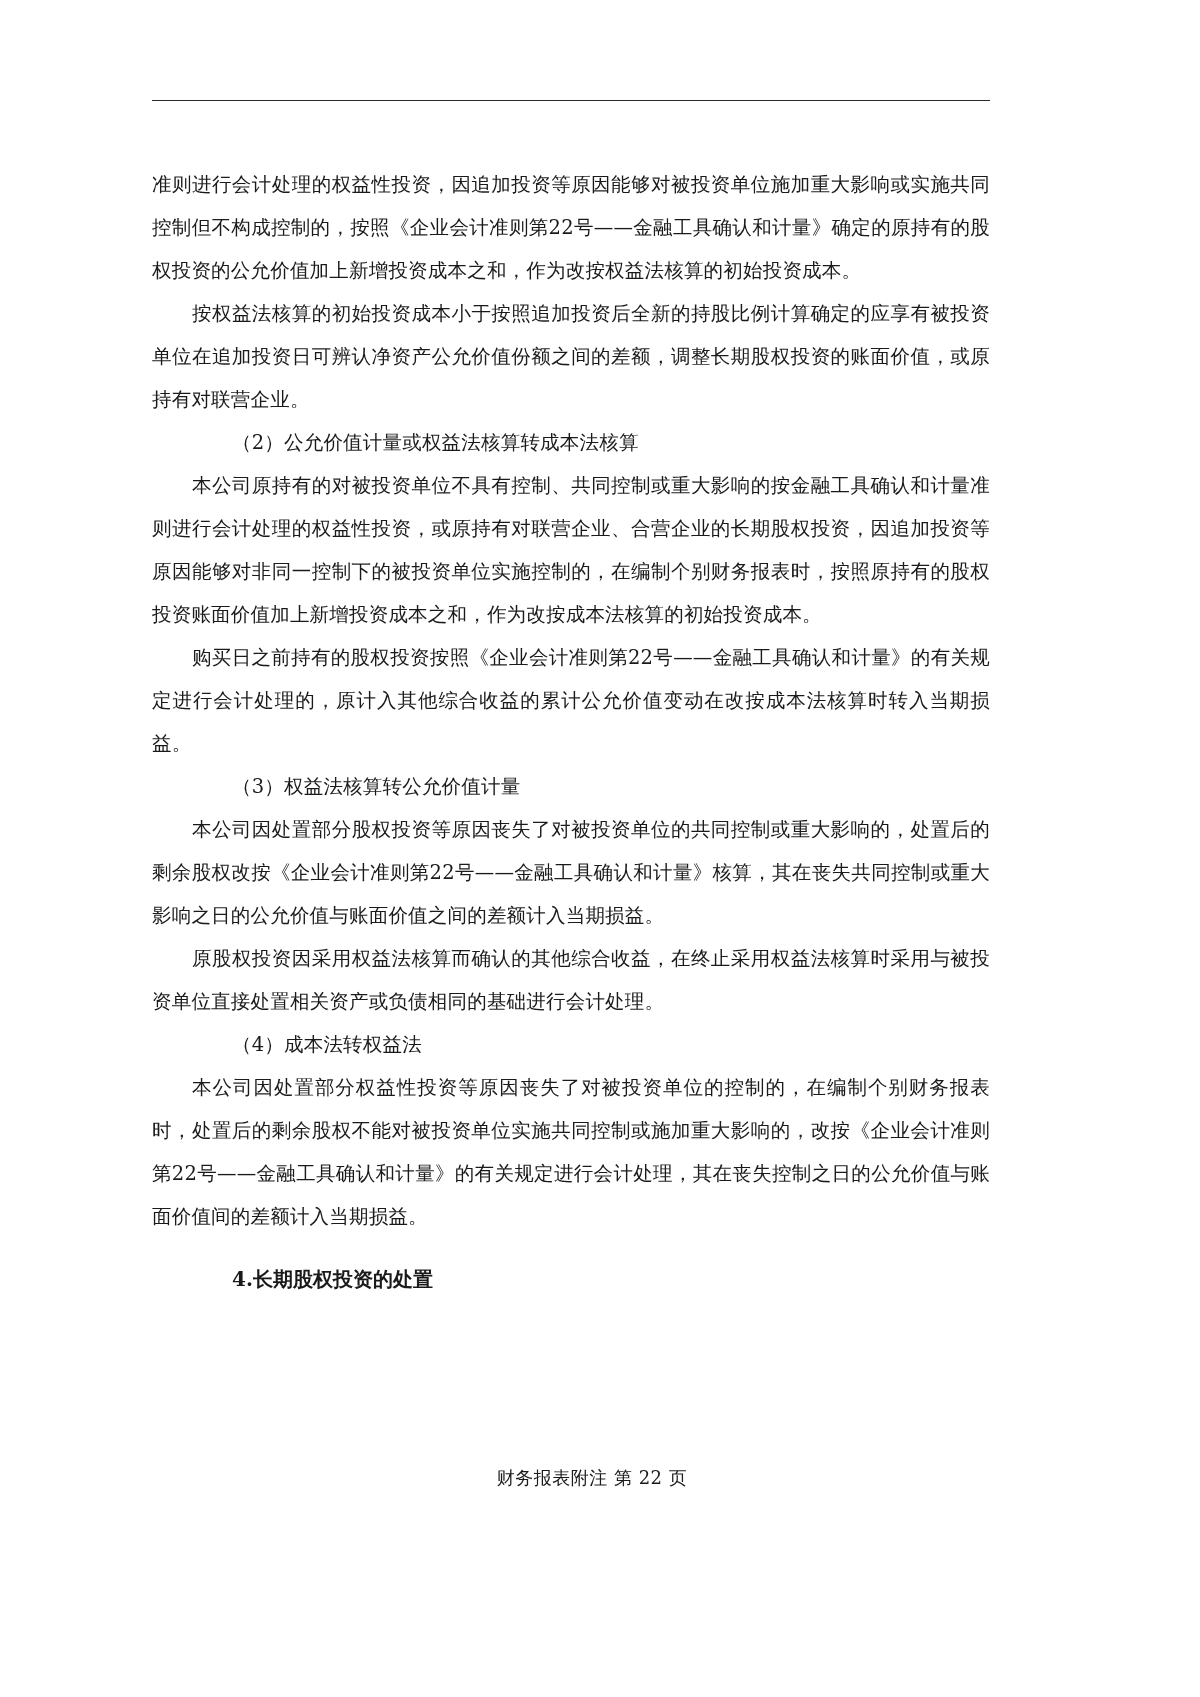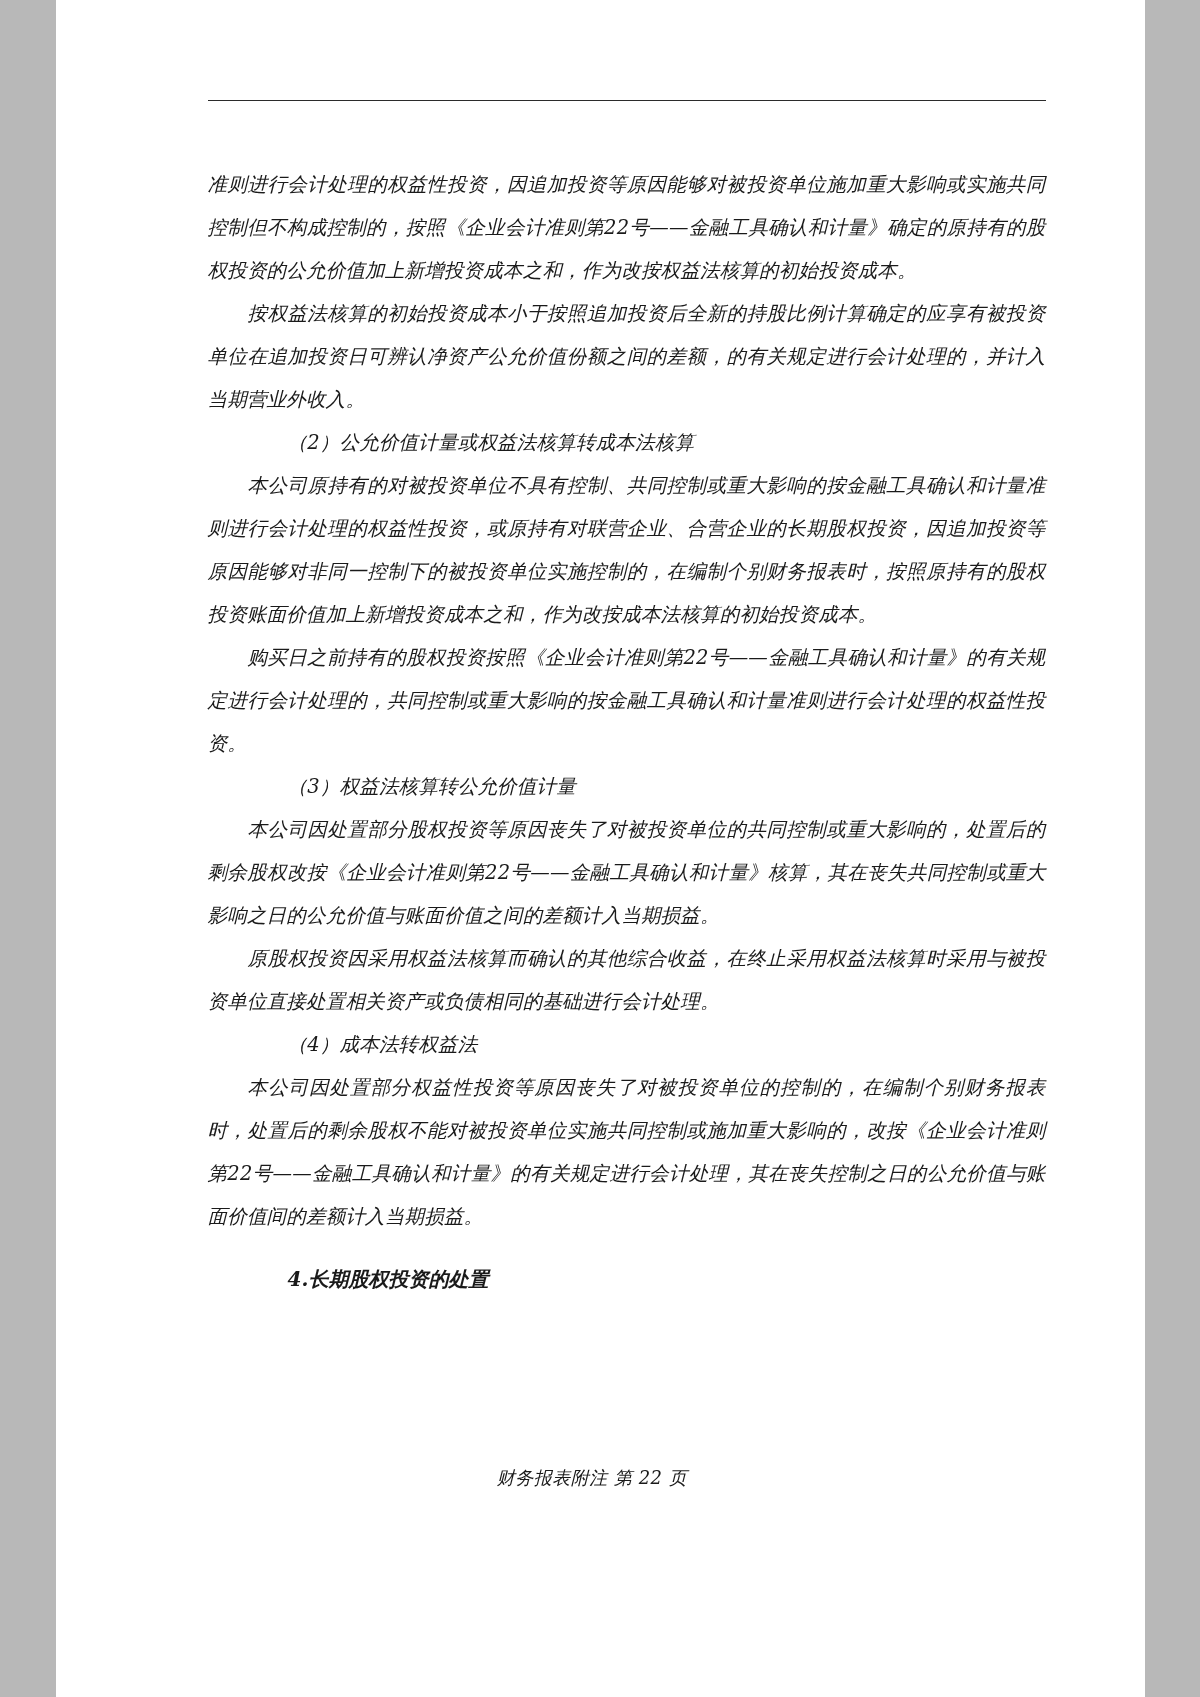--- a/index.html
+++ b/index.html
@@ -1,30 +1,29 @@
 <!DOCTYPE html>
 <html><head>
 <meta charset="utf-8">
 <style>
   html, body {
     margin: 0;
     padding: 0;
     background: #b8b8b8;
   }
   .page {
-    width: 1089px;
+    width: 1200px;
     height: 1697px;
     background: #ffffff;
     margin: 0 auto;
     position: relative;
     box-sizing: border-box;
     font-family: "DejaVu Serif", "Liberation Serif", serif;
     color: #1a1a1a;
     overflow: hidden;
-    font-style: italic;
   }
   .content {
     position: absolute;
     left: 152px;
     top: 100px;
     width: 838px;
   }
   .header-rule {
     border-top: 1.6px solid #2b2b2b;
     width: 100%;
@@ -75,28 +74,28 @@
 </head>
 <body>
 
 <div class="page">
   <div class="content">
 
     <div class="header-rule"></div>
 
     <p class="para">准则进行会计处理的权益性投资，因追加投资等原因能够对被投资单位施加重大影响或实施共同控制但不构成控制的，按照《企业会计准则第22号——金融工具确认和计量》确定的原持有的股权投资的公允价值加上新增投资成本之和，作为改按权益法核算的初始投资成本。</p>
 
-    <p class="para indent">按权益法核算的初始投资成本小于按照追加投资后全新的持股比例计算确定的应享有被投资单位在追加投资日可辨认净资产公允价值份额之间的差额，的有关规定进行会计处理的，并计入当期营业外收入。</p>
+    <p class="para indent">按权益法核算的初始投资成本小于按照追加投资后全新的持股比例计算确定的应享有被投资单位在追加投资日可辨认净资产公允价值份额之间的差额，调整长期股权投资的账面价值，或原持有对联营企业。</p>
 
     <p class="para numbered"><span class="numlabel">（2）</span><span>公允价值计量或权益法核算转成本法核算</span></p>
 
     <p class="para indent">本公司原持有的对被投资单位不具有控制、共同控制或重大影响的按金融工具确认和计量准则进行会计处理的权益性投资，或原持有对联营企业、合营企业的长期股权投资，因追加投资等原因能够对非同一控制下的被投资单位实施控制的，在编制个别财务报表时，按照原持有的股权投资账面价值加上新增投资成本之和，作为改按成本法核算的初始投资成本。</p>
 
 
-    <p class="para indent">购买日之前持有的股权投资按照《企业会计准则第22号——金融工具确认和计量》的有关规定进行会计处理的，共同控制或重大影响的按金融工具确认和计量准则进行会计处理的权益性投资。</p>
+    <p class="para indent">购买日之前持有的股权投资按照《企业会计准则第22号——金融工具确认和计量》的有关规定进行会计处理的，原计入其他综合收益的累计公允价值变动在改按成本法核算时转入当期损益。</p>
 
     <p class="para numbered"><span class="numlabel">（3）</span><span>权益法核算转公允价值计量</span></p>
 
     <p class="para indent">本公司因处置部分股权投资等原因丧失了对被投资单位的共同控制或重大影响的，处置后的剩余股权改按《企业会计准则第22号——金融工具确认和计量》核算，其在丧失共同控制或重大影响之日的公允价值与账面价值之间的差额计入当期损益。</p>
 
     <p class="para indent">原股权投资因采用权益法核算而确认的其他综合收益，在终止采用权益法核算时采用与被投资单位直接处置相关资产或负债相同的基础进行会计处理。</p>
 
     <p class="para numbered"><span class="numlabel">（4）</span><span>成本法转权益法</span></p>
 
 

